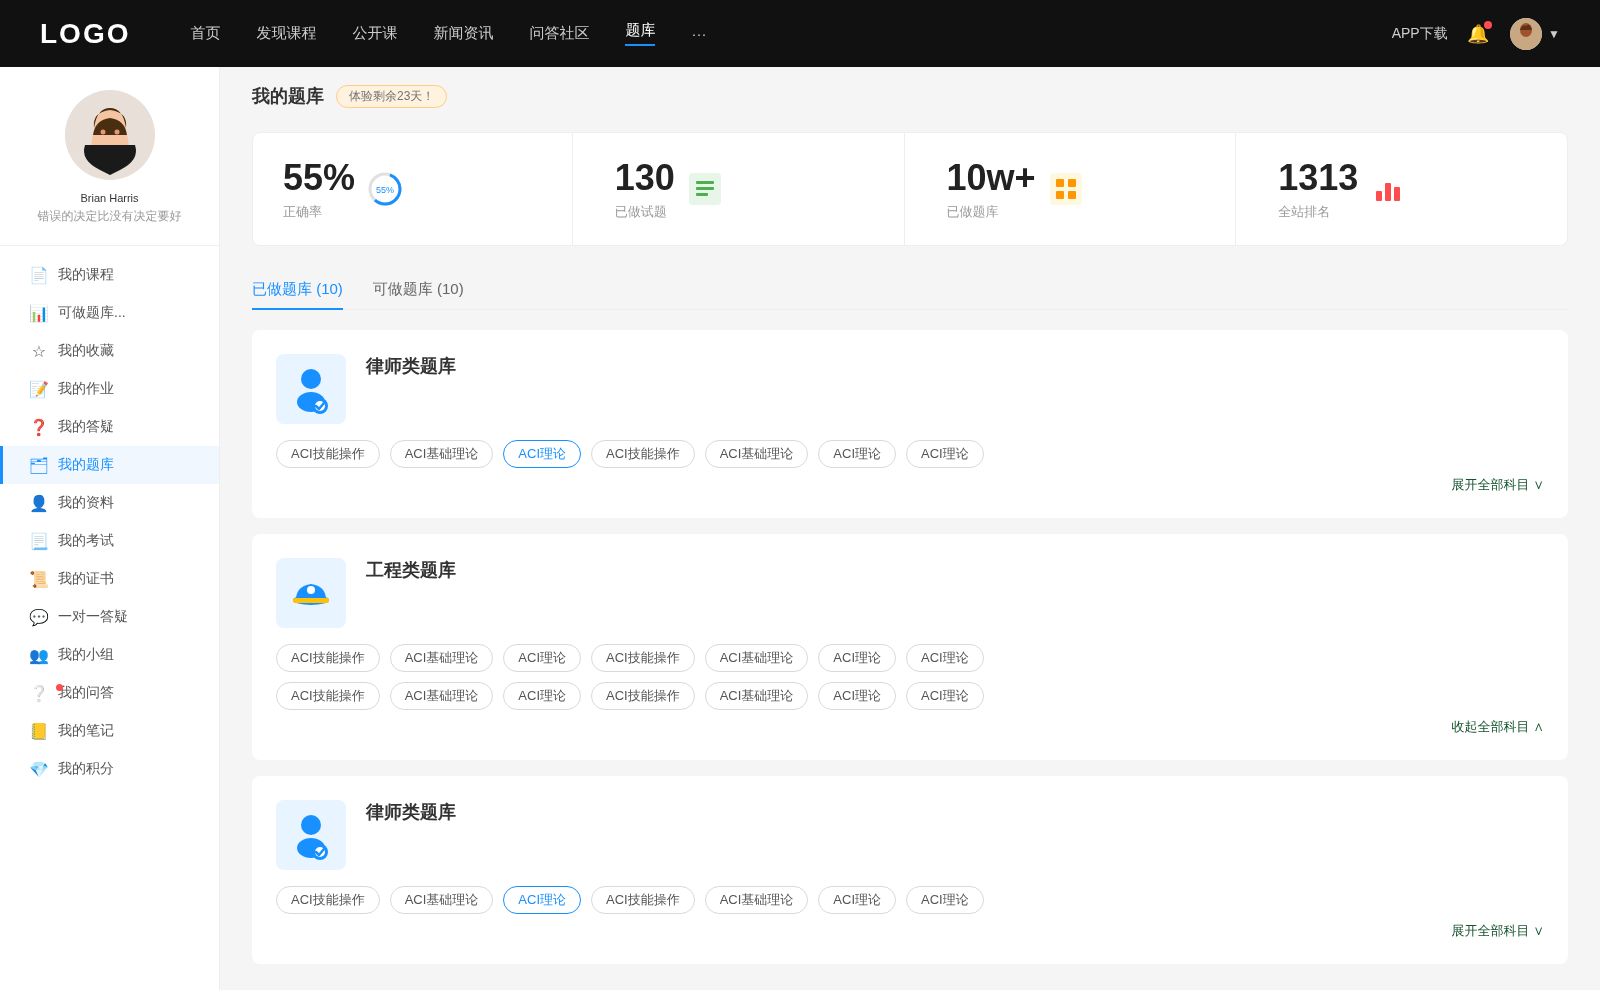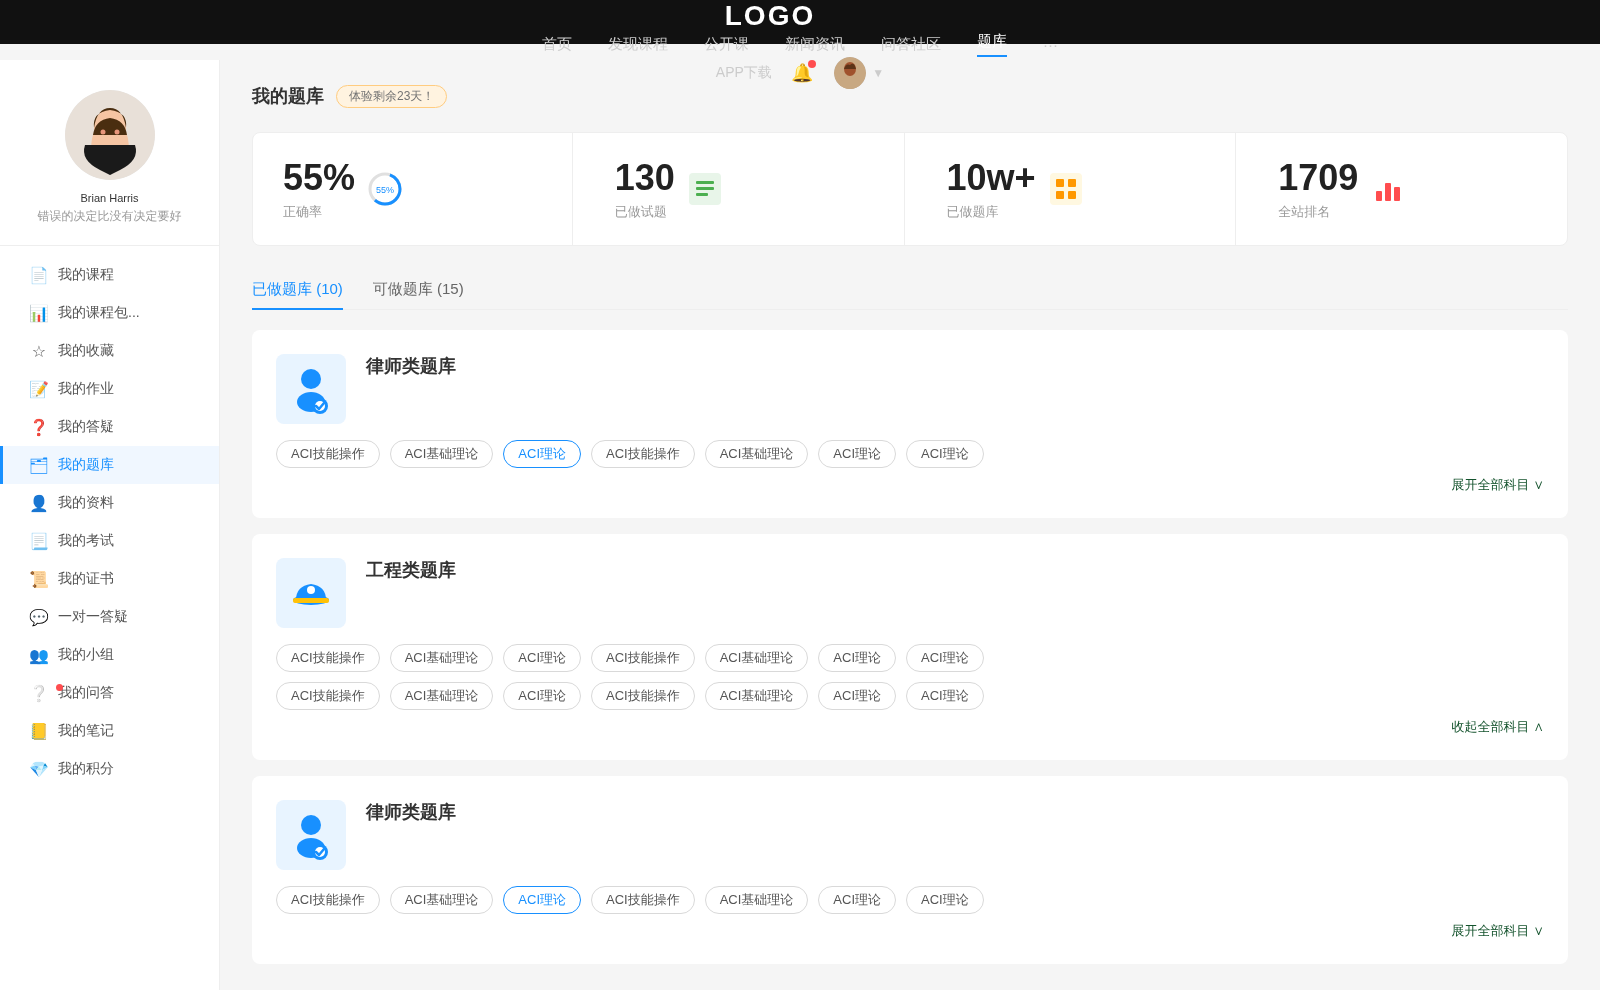--- a/index.html
+++ b/index.html
@@ -1,19 +1,19 @@
 <!DOCTYPE html>
 <html><head>
   <meta charset="utf-8">
   <style>
     * { box-sizing: border-box; margin: 0; padding: 0; }
     body { font-family: -apple-system, BlinkMacSystemFont, 'PingFang SC', 'Microsoft YaHei', sans-serif; background: #f5f5f5; color: #333; font-size: 14px; }
 
     
-    .header { background: #111; height: 44px; display: flex; align-items: center; padding: 0 40px; position: fixed; top: 0; left: 0; right: 0; z-index: 100; flex-direction: column; }
+    .header { background: #111; height: 67px; display: flex; align-items: center; padding: 0 40px; position: fixed; top: 0; left: 0; right: 0; z-index: 100; }
     .header-logo { color: #fff; font-size: 28px; font-weight: bold; margin-right: 60px; letter-spacing: 2px; }
     .header-nav { display: flex; align-items: center; gap: 36px; flex: 1; }
     .nav-item { color: #ccc; font-size: 15px; cursor: pointer; white-space: nowrap; }
     .nav-item.active { color: #fff; border-bottom: 2px solid #1890ff; padding-bottom: 4px; }
     .header-right { display: flex; align-items: center; gap: 20px; }
     .app-download { color: #ccc; font-size: 14px; cursor: pointer; }
     .notification-icon { position: relative; color: #ccc; cursor: pointer; font-size: 18px; }
     .notification-dot { position: absolute; top: -2px; right: -2px; width: 8px; height: 8px; background: #ff4d4f; border-radius: 50%; }
     .avatar-area { display: flex; align-items: center; gap: 6px; cursor: pointer; }
     .avatar-img { width: 32px; height: 32px; border-radius: 50%; background: #ccc; overflow: hidden; }
@@ -123,21 +123,21 @@
       <div class="profile-motto">错误的决定比没有决定要好</div>
     </div>
 
     <div class="sidebar-menu">
       <div class="menu-item">
         <span class="menu-icon">📄</span>
         <span>我的课程</span>
       </div>
       <div class="menu-item">
         <span class="menu-icon">📊</span>
-        <span>我的课程包...</span>
+        <span>可做题库...</span>
       </div>
       <div class="menu-item">
         <span class="menu-icon">☆</span>
         <span>我的收藏</span>
       </div>
       <div class="menu-item">
         <span class="menu-icon">📝</span>
         <span>我的作业</span>
       </div>
       <div class="menu-item">
@@ -229,36 +229,36 @@
             <rect width="32" height="32" rx="4" fill="#fff8e1"></rect>
             <rect x="6" y="6" width="8" height="8" rx="1" fill="#ff9800"></rect>
             <rect x="18" y="6" width="8" height="8" rx="1" fill="#ff9800"></rect>
             <rect x="6" y="18" width="8" height="8" rx="1" fill="#ff9800"></rect>
             <rect x="18" y="18" width="8" height="8" rx="1" fill="#ff9800"></rect>
           </svg>
         </div>
       </div>
       <div class="stat-item">
         <div>
-          <div class="stat-value">1709</div>
+          <div class="stat-value">1313</div>
           <div class="stat-label">全站排名</div>
         </div>
         <div class="stat-icon">
           <svg width="32" height="32" viewBox="0 0 32 32">
             <rect x="4" y="18" width="6" height="10" rx="1" fill="#ff4d4f"></rect>
             <rect x="13" y="10" width="6" height="18" rx="1" fill="#ff4d4f"></rect>
             <rect x="22" y="14" width="6" height="14" rx="1" fill="#ff4d4f"></rect>
           </svg>
         </div>
       </div>
     </div>
 
     <div class="tabs-row">
       <div class="tab-item active">已做题库 (10)</div>
-      <div class="tab-item">可做题库 (15)</div>
+      <div class="tab-item">可做题库 (10)</div>
     </div>
 
     <div class="bank-card">
       <div class="bank-header">
         <div class="bank-icon">
           <svg width="50" height="50" viewBox="0 0 50 50" xmlns="http://www.w3.org/2000/svg">
             <circle cx="25" cy="15" r="10" fill="#1890ff"></circle>
             <ellipse cx="25" cy="38" rx="14" ry="10" fill="#1890ff"></ellipse>
             <circle cx="34" cy="42" r="8" fill="#1890ff"></circle>
             <circle cx="34" cy="42" r="5" fill="white"></circle>

